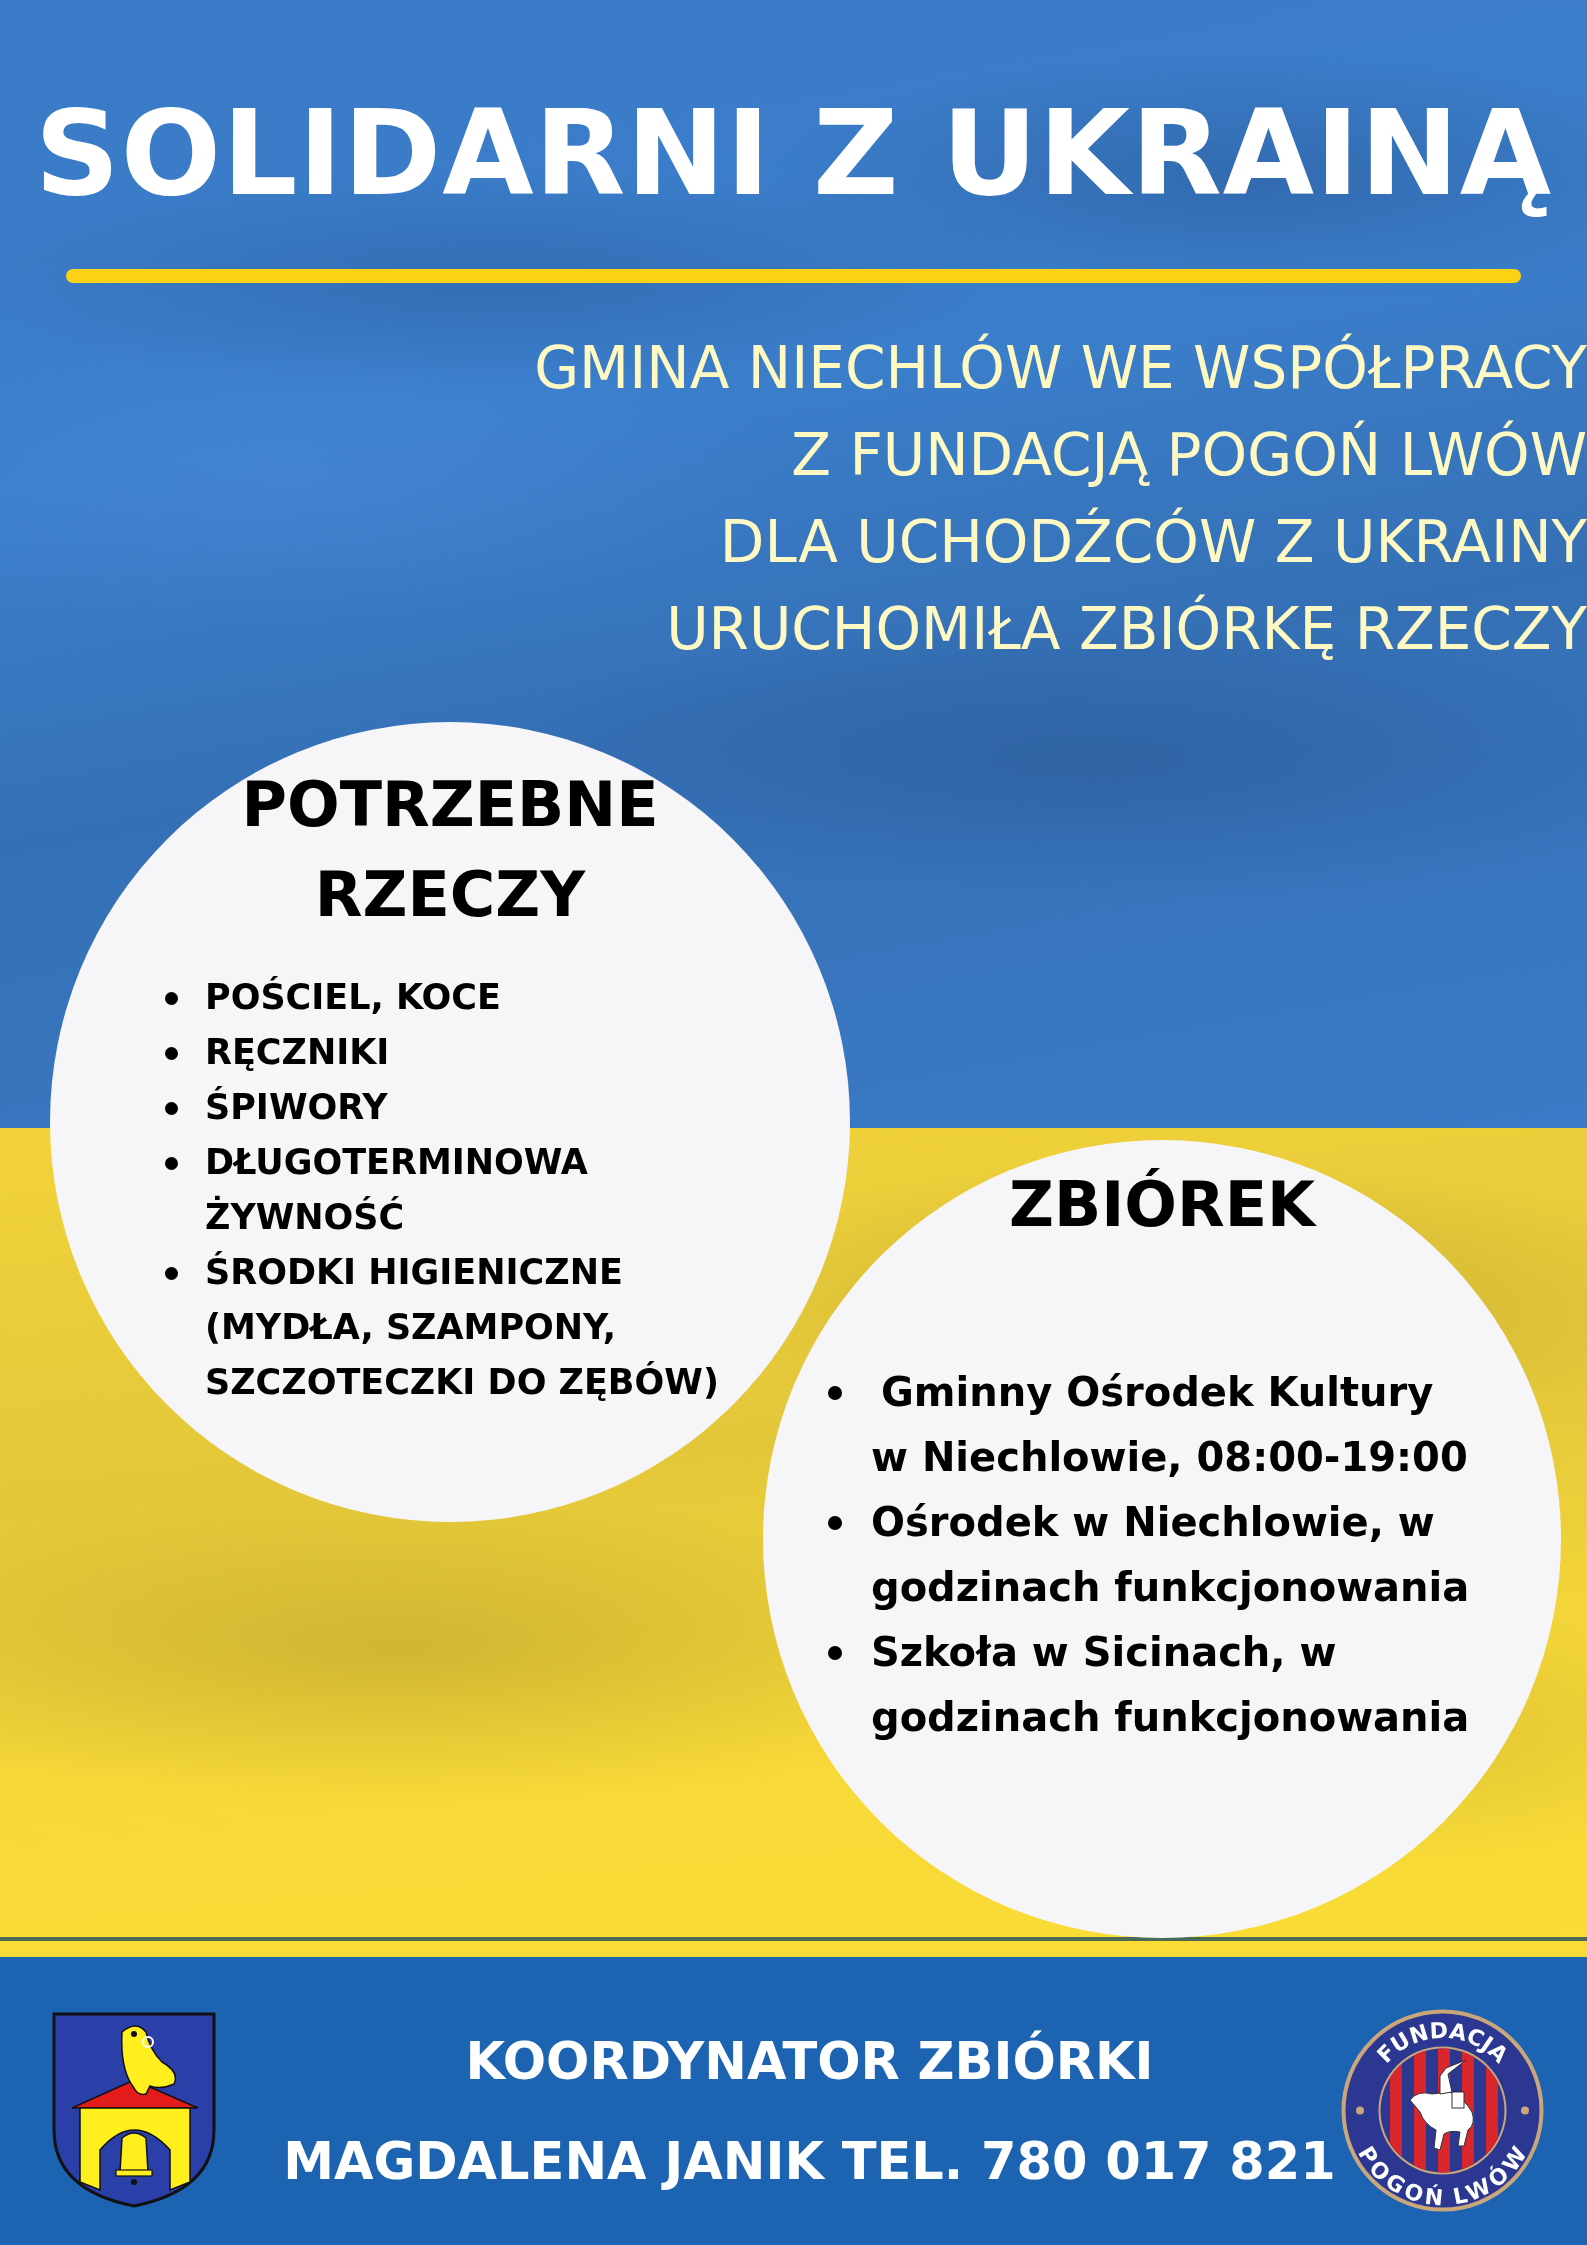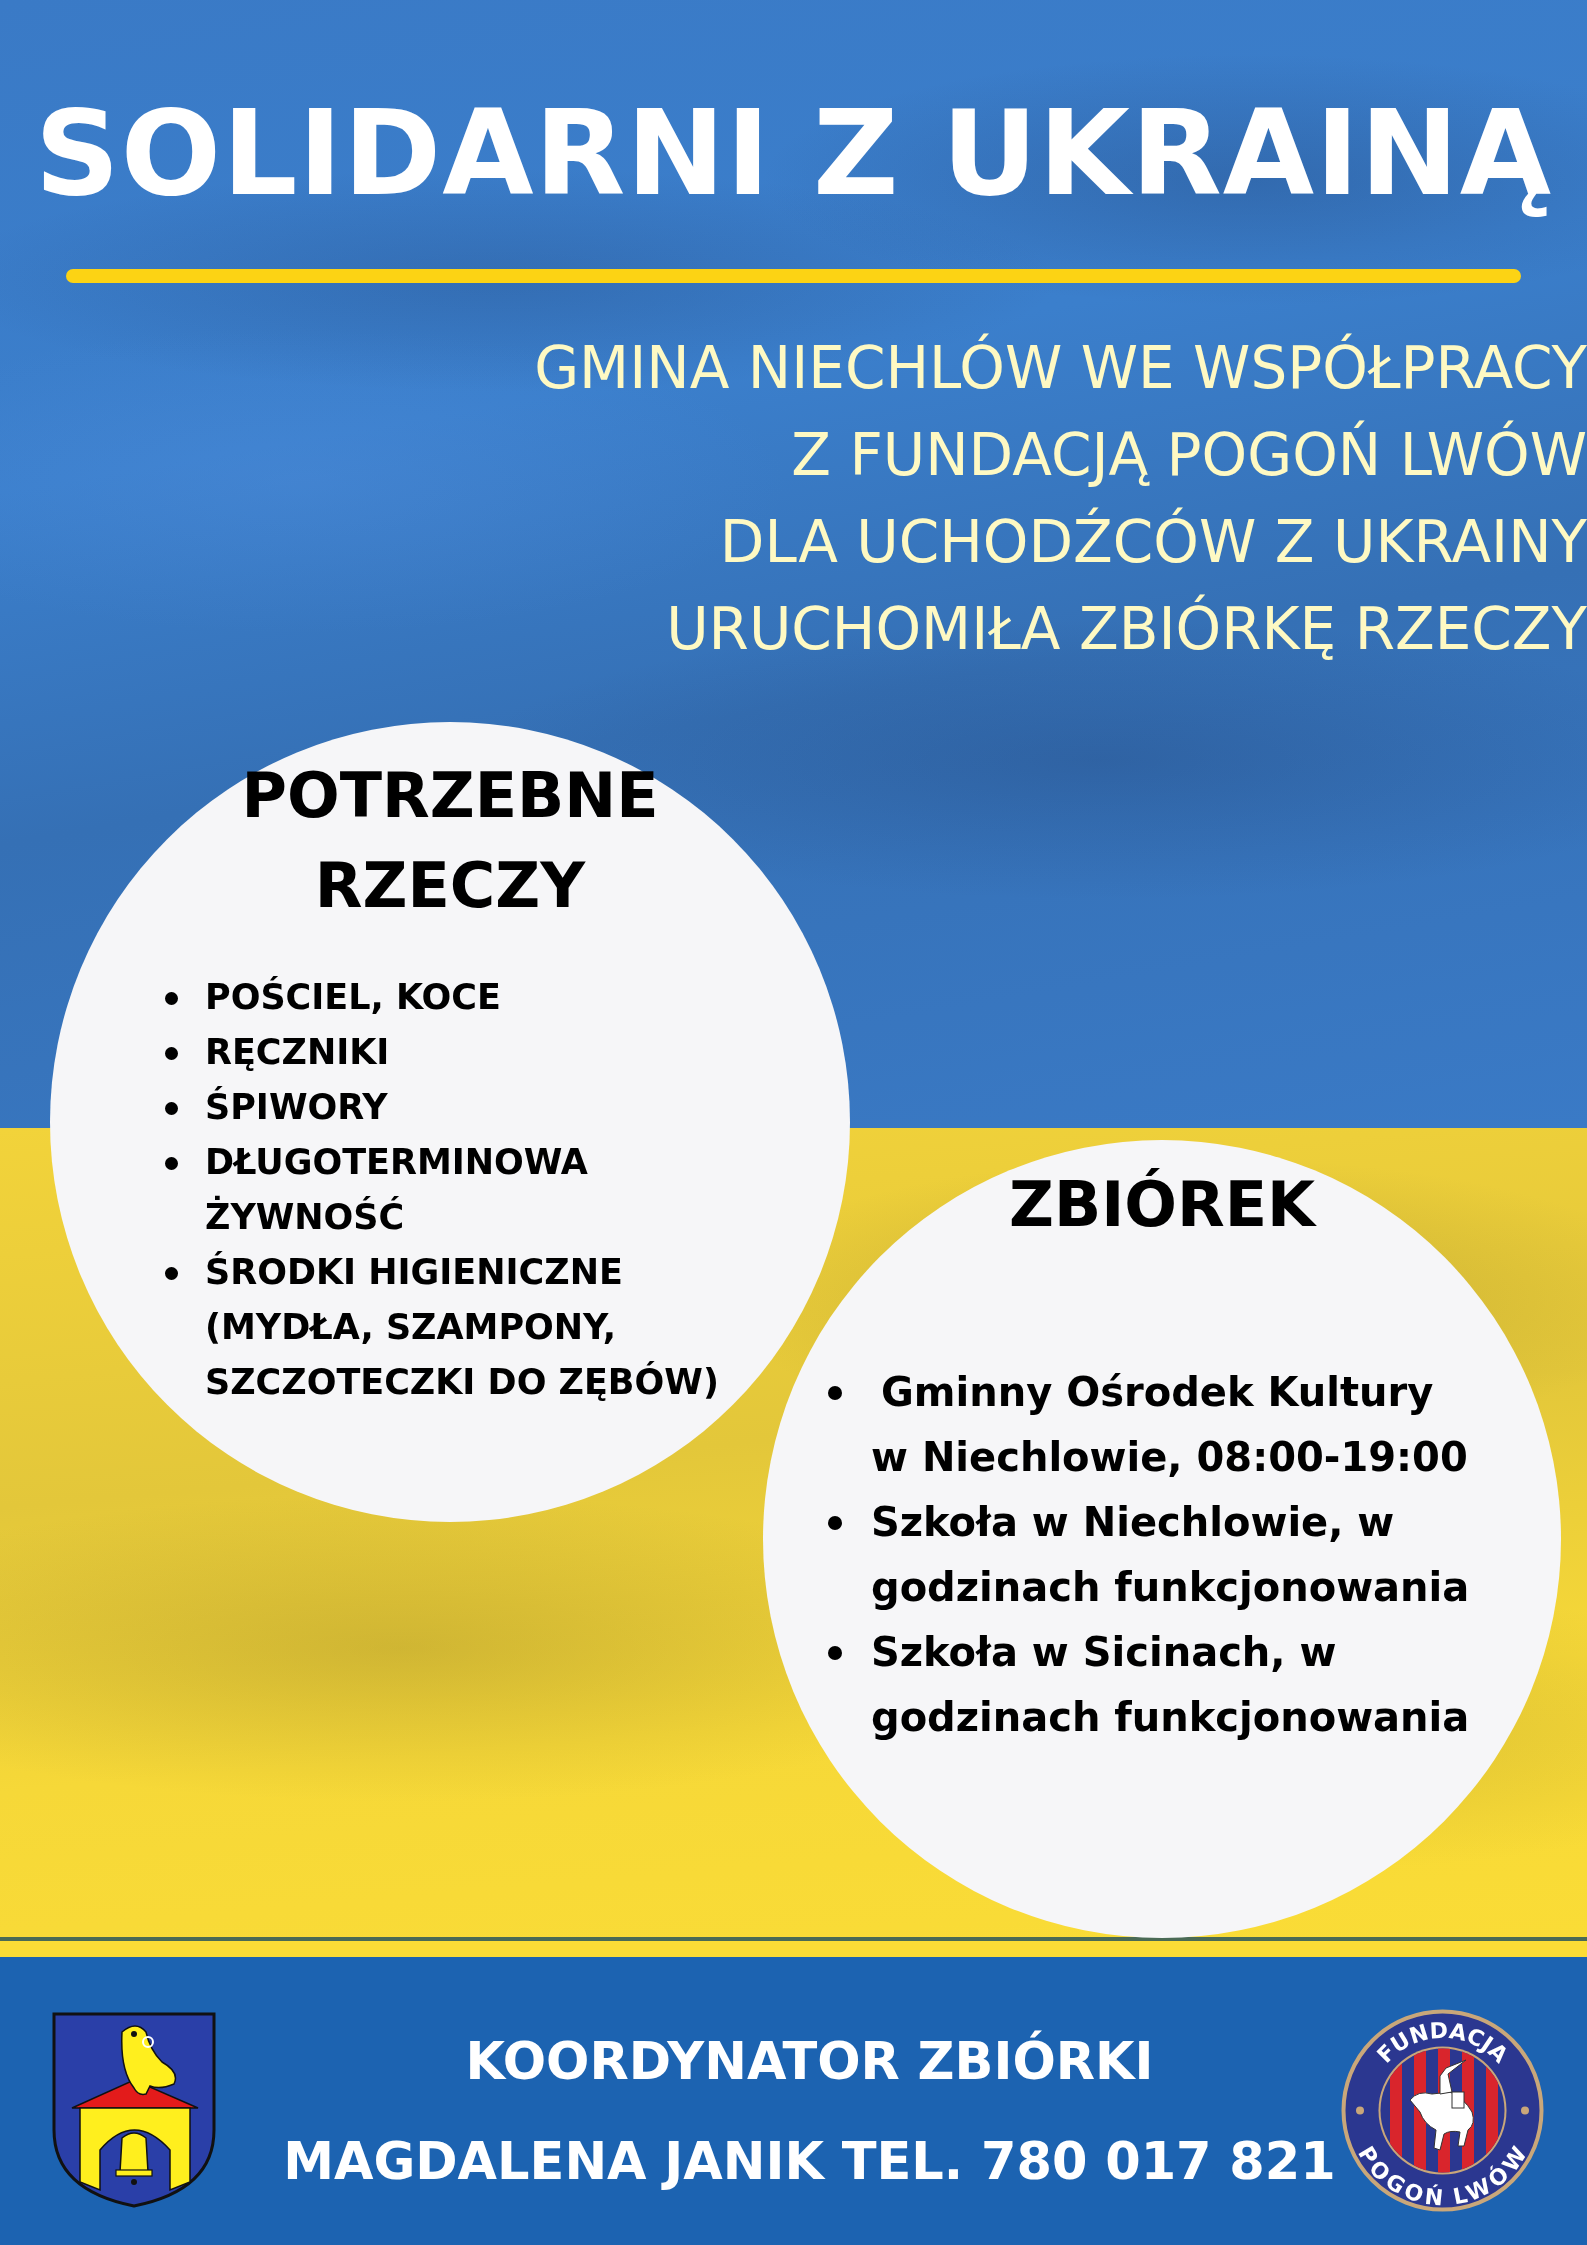--- a/index.html
+++ b/index.html
@@ -64,21 +64,21 @@
     position: absolute; border-radius: 50%; background: #f6f6f8;
   }
   .circle-left { left: 50px; top: 722px; width: 800px; height: 800px; }
   .circle-right { left: 763px; top: 1140px; width: 798px; height: 798px; }
 
   .circle-heading {
     position: absolute; width: 100%; text-align: center; color: #000;
     font-family: "DejaVu Sans", sans-serif; font-weight: bold;
     font-size: 62px; line-height: 90px;
   }
-  .circle-left .circle-heading { top: 29px; }
+  .circle-left .circle-heading { top: 38px; }
   .circle-right .circle-heading { top: 20px; }
 
   .needs-list {
     position: absolute; left: 115px; top: 248px; list-style: none;
     font-family: "DejaVu Sans", sans-serif; font-weight: bold;
     font-size: 35px; line-height: 55px; color: #000;
   }
   .needs-list li { position: relative; padding-left: 40px; white-space: nowrap; }
   .needs-list li::before {
     content: ""; position: absolute; left: 0; top: 22px;
@@ -153,21 +153,21 @@
 <div class="circle circle-right">
   <div class="circle-heading">
     <div>ZBIÓREK</div>
   </div>
   <ul class="places-list">
     <li class="first">
       <span>Gminny Ośrodek Kultury</span>
       <span class="l2">w Niechlowie, 08:00-19:00</span>
     </li>
     <li>
-      <span>Szkoła w Niechlowie, w</span>
+      <span>Ośrodek w Niechlowie, w</span>
       <span>godzinach funkcjonowania</span>
     </li>
     <li>
       <span>Szkoła w Sicinach, w</span>
       <span>godzinach funkcjonowania</span>
     </li>
   </ul>
 </div>
 
 <svg class="coat-of-arms" viewBox="0 0 170 200">

